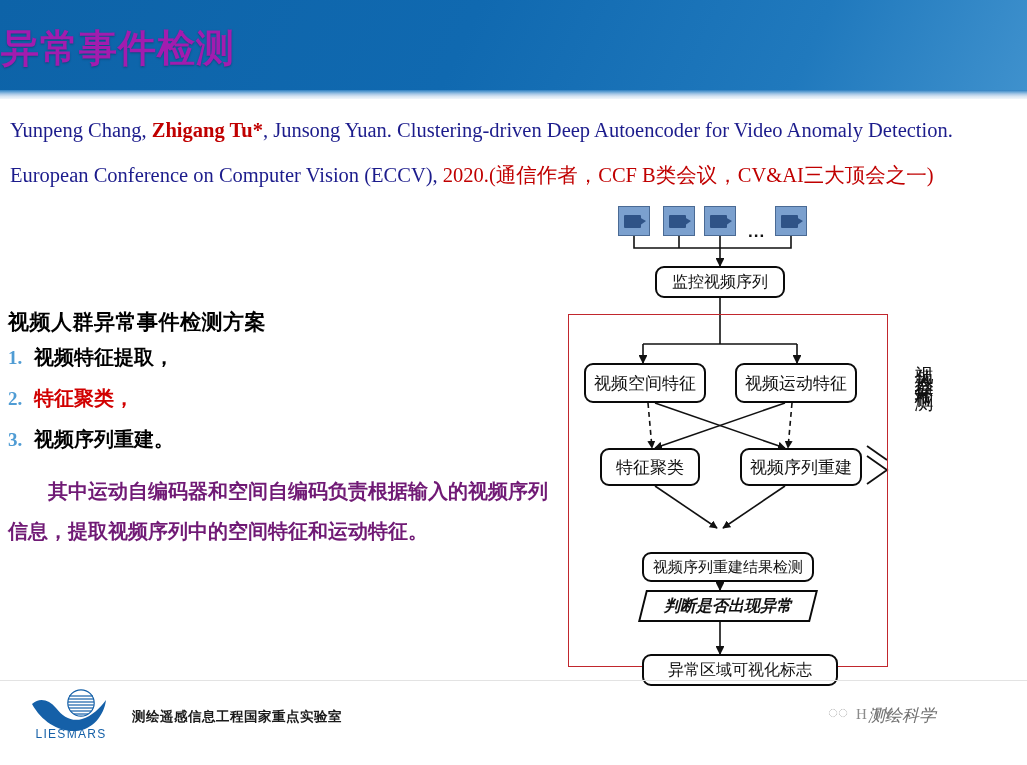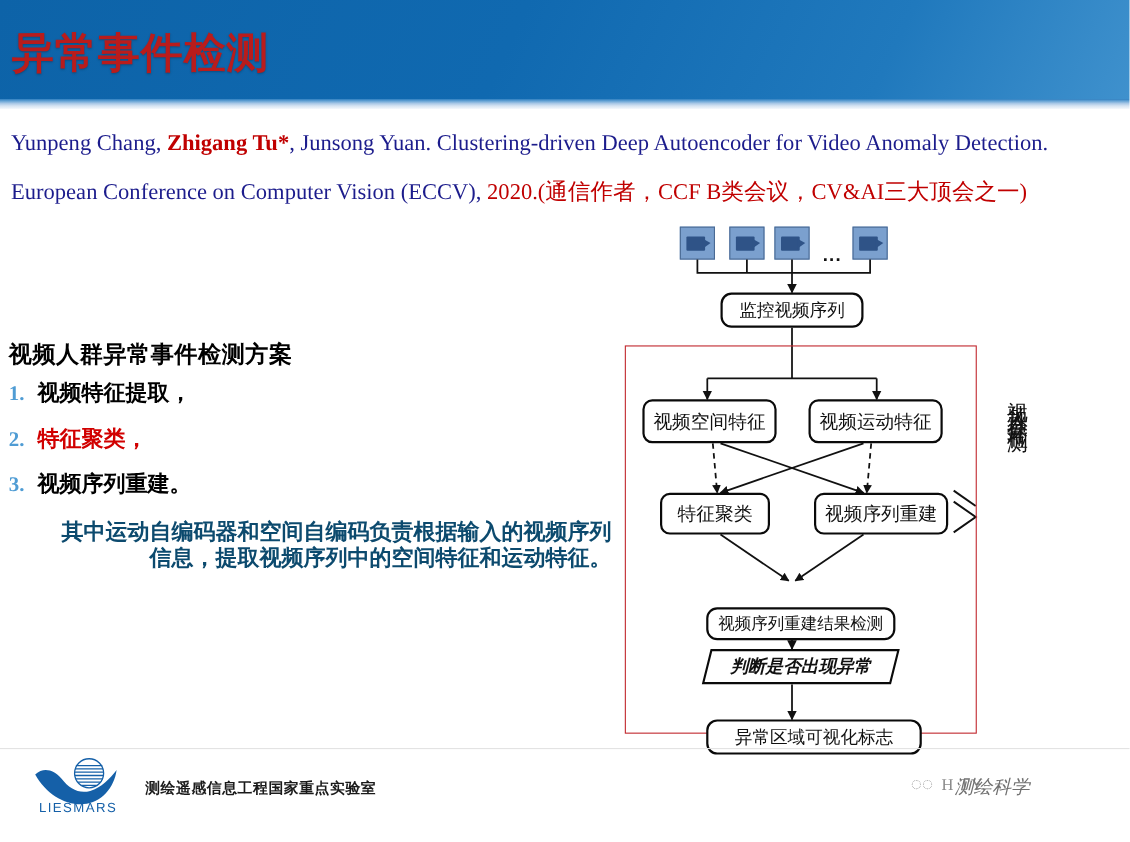--- a/index.html
+++ b/index.html
@@ -27,25 +27,25 @@
   #title-banner-underline {
     position: absolute;
     left: 0; top: 90px;
     width: 1027px;
     height: 9px;
     background: linear-gradient(to bottom,
        #2e7fc0 0%, #6aa6d6 22%, #a9c8e6 45%, #d6e4f2 70%, #f3f7fb 100%);
   }
   #slide-title {
     position: absolute;
-    left: 11px;
+    left: 1px;
     top: 23px;
     font-size: 38px;
     font-weight: bold;
-    color: #b91c1c;
+    color: #a21caf;
     letter-spacing: 1px;
     font-family: Liberation Serif, serif;
     text-shadow: 0 1px 2px rgba(0,0,0,.25);
     white-space: nowrap;
   }
 
   
   #citation {
     position: absolute;
     left: 10px;
@@ -93,25 +93,24 @@
   }
   .num-item .txt {
     font-weight: bold;
     font-family: "DejaVu Serif", "Liberation Serif", serif;
   }
   .num-item.accent .txt { color: #d10000; }
   #paragraph {
     margin-top: 18px;
     font-size: 20px;
     font-weight: bold;
-    line-height: 24px;
+    line-height: 40px;
     text-indent: 40px;
     font-family: "DejaVu Serif", "Liberation Serif", serif;
-    color: #0c4a6e;
-    text-align: right;
+    color: #701a75;
   }
 
   
   #flowchart {
     position: absolute;
     left: 560px;
     top: 198px;
     width: 460px;
     height: 480px;
   }
@@ -151,21 +150,21 @@
     background: #ffffff;
     color: #111;
     display: flex;
     align-items: center;
     justify-content: center;
     font-family: "DejaVu Sans", "Liberation Sans", sans-serif;
     box-sizing: border-box;
     white-space: nowrap;
   }
   .node.rounded { border-radius: 9px; }
-  .node.thin { border-width: 2px; border-radius: 10px; }
+  .node.thin { border-width: 2px; }
   .node.parallelogram {
     border: none;
     background: transparent;
   }
   .node.parallelogram .para-shape {
     position: absolute;
     left: 0; top: 0; right: 0; bottom: 0;
     background: #fff;
     border: 2.5px solid #0a0a0a;
     transform: skewX(-14deg);

